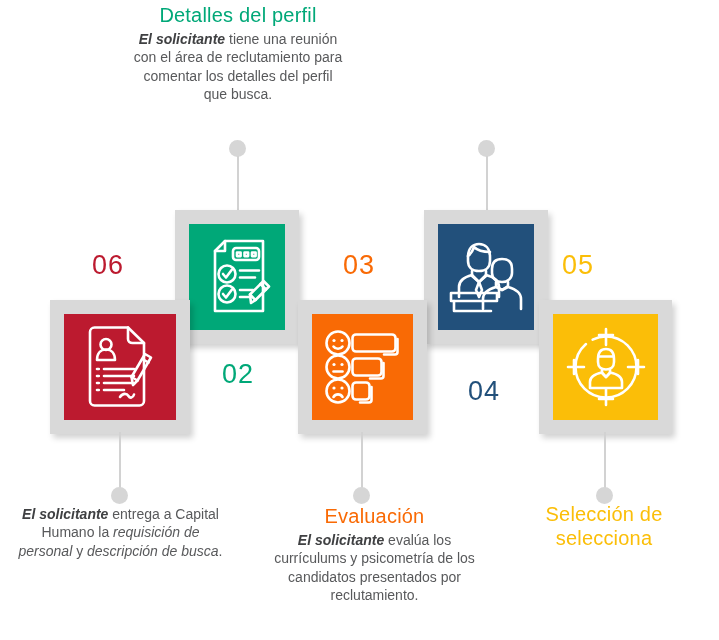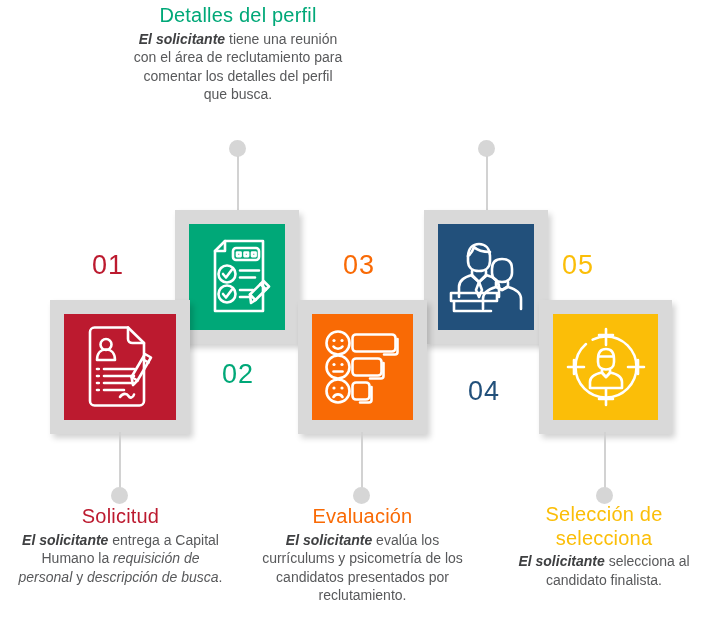--- a/index.html
+++ b/index.html
@@ -97,21 +97,21 @@
     </div>
   </div>
 
 
   <div class="conn-dot" style="left:229px; top:140px;"></div>
   <div class="conn-line" style="left:236.5px; top:156px; height:55px;"></div>
 
   <div class="conn-dot" style="left:478px; top:140px;"></div>
   <div class="conn-line" style="left:485.5px; top:156px; height:55px;"></div>
 
-  <div class="numlabel" style="left:92px; top:252px; color:#BC1A2F;">01</div>
+  <div class="numlabel" style="left:92px; top:252px; color:#BC1A2F;">06</div>
   <div class="numlabel" style="left:222px; top:361px; color:#00A878;text-align:right;">02</div>
   <div class="numlabel" style="left:343px; top:252px; color:#F96A05;">03</div>
   <div class="numlabel" style="left:468px; top:378px; color:#22507B;">04</div>
   <div class="numlabel" style="left:562px; top:252px; color:#FBBE08;">05</div>
 
   <div class="card-frame" style="left:175px; top:210px; width:124px; height:134px;">
     <div class="card-inner" style="background:#00A878;">
       <svg width="72" height="80" viewBox="0 0 72 80">
         <g fill="none" stroke="#ffffff" stroke-width="2.6" stroke-linejoin="round" stroke-linecap="round">
           <path d="M14 14 L24 4 L62 4 L62 74 L14 74 Z"></path>
@@ -223,33 +223,29 @@
   <div class="conn-line" style="left:119px; top:432px; height:58px;"></div>
   <div class="conn-dot" style="left:111px; top:487px;"></div>
 
   <div class="conn-line" style="left:361px; top:432px; height:58px;"></div>
   <div class="conn-dot" style="left:353px; top:487px;"></div>
 
   <div class="conn-line" style="left:604px; top:432px; height:58px;"></div>
   <div class="conn-dot" style="left:596px; top:487px;"></div>
 
   <div class="textblock" style="left:14px; top:505px; width:213px;">
-    <div class="step-title" style="color:#BC1A2F;">Solicitud</div>
     <div class="step-desc">
       <span class="lead">El solicitante</span><span> entrega a Capital Humano la </span><span class="ital">requisición de personal</span><span> y </span><span class="ital">descripción de busca</span><span>.</span>
     </div>
   </div>
 
-  <div class="textblock" style="left:256px; top:505px; width:213px;">
+  <div class="textblock" style="left:268px; top:505px; width:213px;">
     <div class="step-title" style="color:#F96A05;">Evaluación</div>
     <div class="step-desc">
       <span class="lead">El solicitante</span><span> evalúa los currículums y psicometría de los candidatos presentados por reclutamiento.</span>
     </div>
   </div>
 
   <div class="textblock" style="left:505px; top:503px; width:198px;">
     <div class="step-title" style="color:#FBBE08;">Selección de selecciona</div>
-    <div class="step-desc">
-      <span class="lead">El solicitante</span><span> selecciona al candidato finalista.</span>
-    </div>
   </div>
 
 </div>
 
 </body></html>

